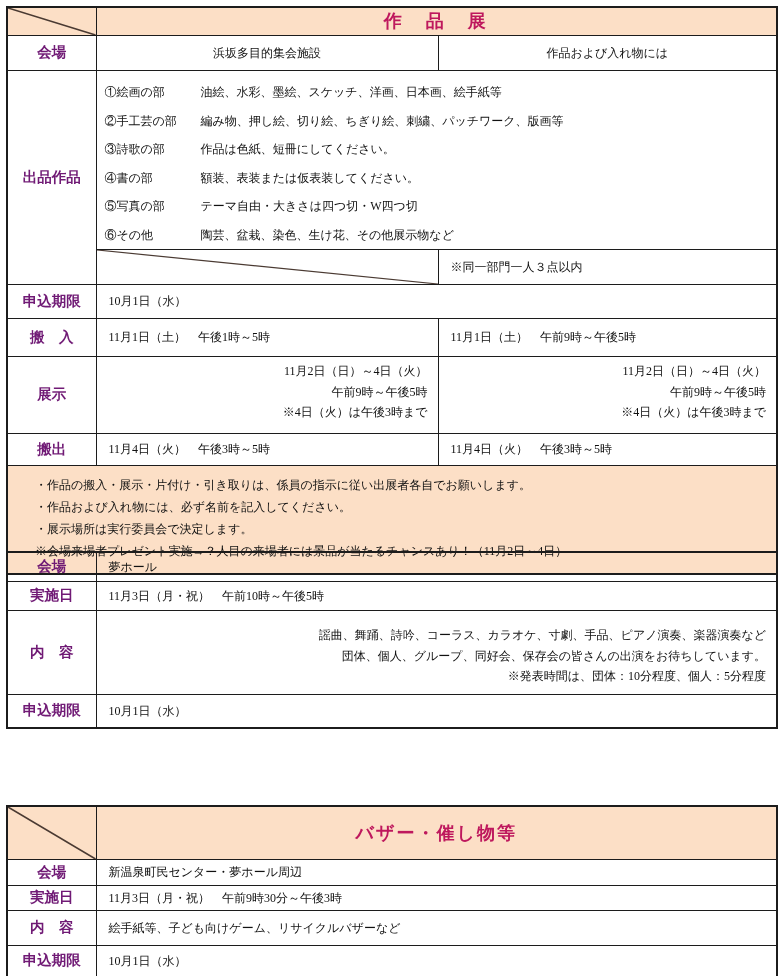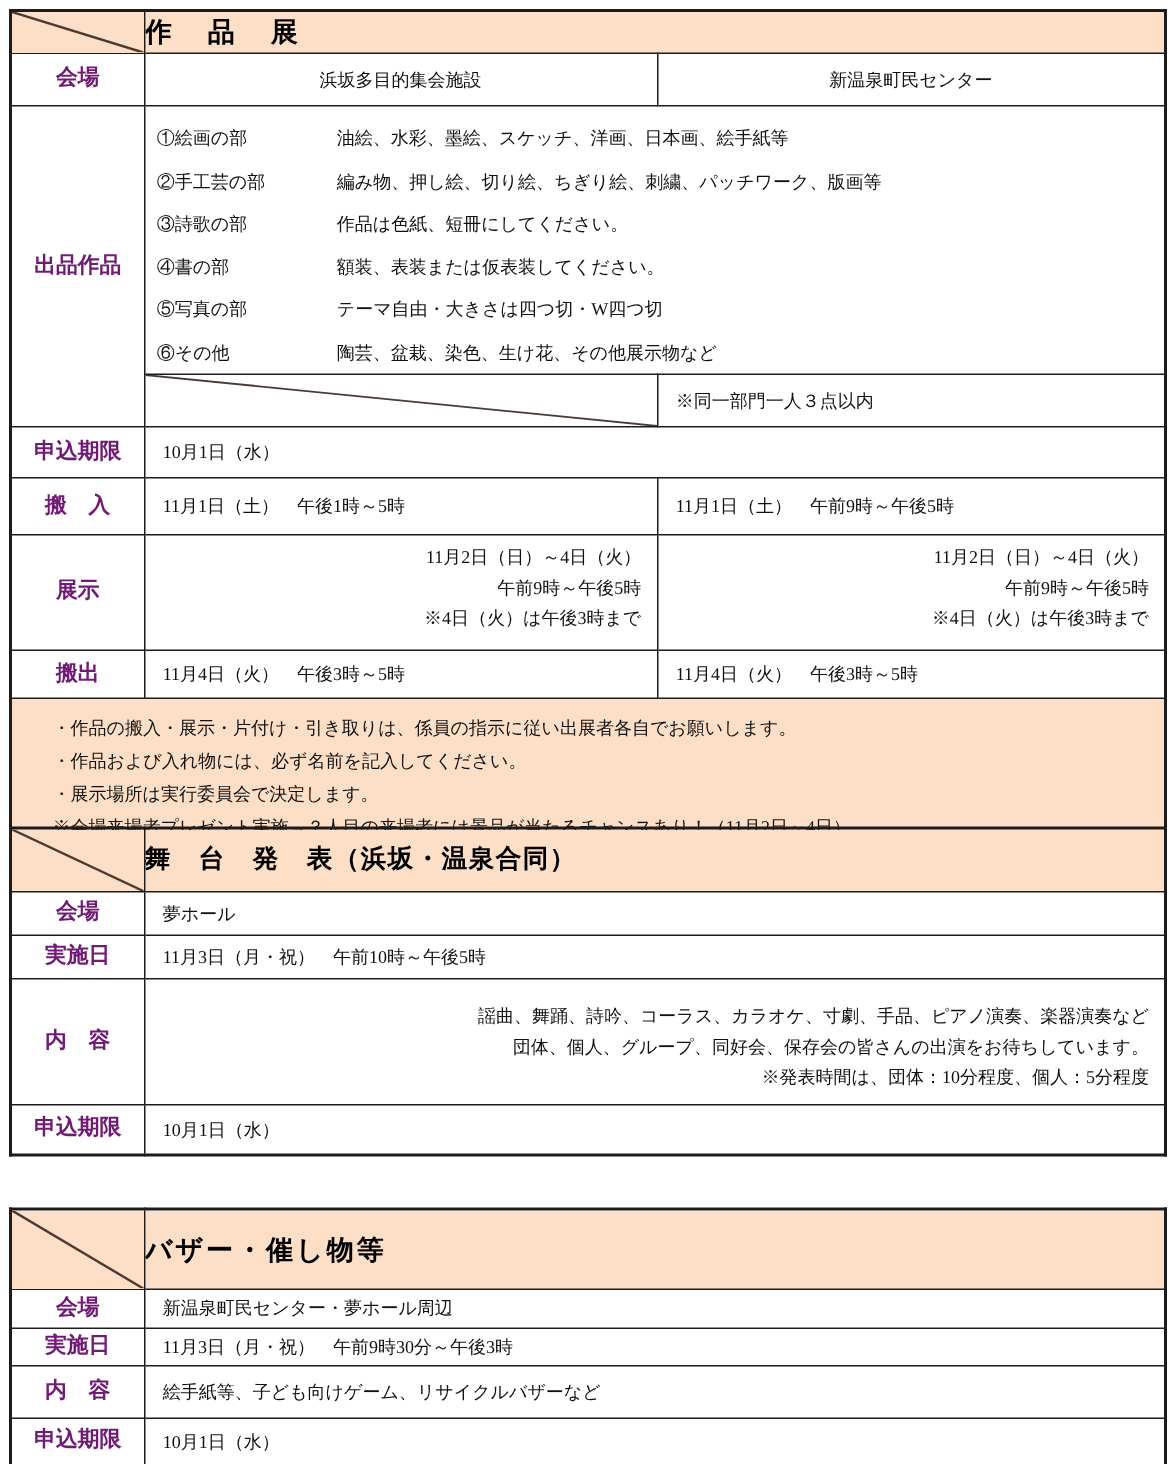--- a/index.html
+++ b/index.html
@@ -14,34 +14,34 @@
   }
   .t1 { top:6px; }
   .t2 { top:551px; }
   .t3 { top:805px; }
   td {
     border:1px solid #1c1c1c; padding:0; vertical-align:middle;
     font-size:12px; line-height:1.35; overflow:hidden;
   }
   .peach { background:#fcdfc6; }
   .title {
-    font-family:"Liberation Sans", sans-serif;
-    font-weight:bold; font-size:18px; letter-spacing:3px; color:#000000;
+    text-align:center; font-family:"Liberation Sans", sans-serif;
+    font-weight:bold; font-size:18px; letter-spacing:3px; color:#be185d;
   }
   .label {
     text-align:center; font-family:"Liberation Sans", sans-serif;
     font-weight:bold; font-size:14.5px; color:#701a75;
   }
   .label.small { font-size:13px; line-height:1.25; }
   .center { text-align:center; }
   .cell { padding:0 12px; text-align:left; }
   .corner { position:relative; }
   .corner svg { position:absolute; top:0; left:0; width:100%; height:100%; display:block; }
   .works { vertical-align:top; padding:7px 8px 0 8px; }
-  .workline { display:flex; line-height:28.5px;gap:24px; }
+  .workline { display:flex; line-height:28.5px; }
   .workline .cat { width:96px; flex:none; }
   .workline .desc { flex:1; }
   .lines { vertical-align:top; padding:4px 10px;text-align:right; }
   .lines div { line-height:20.5px; }
   .notes-cell { vertical-align:top; padding:8px 6px 0 27px; }
   .notes-cell div { line-height:22px; }
   
   .t1 .r-hdr td { height:27px; }
   .t1 .r-venue td { height:34px; }
   .t1 .r-works td { height:171px; }
@@ -79,21 +79,21 @@
       <td class="corner peach">
         <svg viewBox="0 0 100 100" preserveAspectRatio="none">
           <line x1="0" y1="0" x2="100" y2="100" stroke="#4a3a32" stroke-width="1.6" vector-effect="non-scaling-stroke"></line>
         </svg>
       </td>
       <td class="title peach" colspan="2">作　品　展</td>
     </tr>
     <tr class="r-venue">
       <td class="label">会場</td>
       <td class="center">浜坂多目的集会施設</td>
-      <td class="center">新温泉町民センター</td>
+      <td class="center">作品および入れ物には</td>
     </tr>
     <tr class="r-works">
       <td class="label" rowspan="2">出品作品</td>
       <td colspan="2" class="works">
         <div class="workline">
           <span class="cat">①絵画の部</span>
           <span class="desc">油絵、水彩、墨絵、スケッチ、洋画、日本画、絵手紙等</span>
         </div>
         <div class="workline">
           <span class="cat">②手工芸の部</span>
@@ -162,28 +162,20 @@
     </tr>
   </tbody>
     </table>
 
   <table class="t2">
     <colgroup>
         <col style="width:89px">
         <col style="width:681px">
       </colgroup>
     <tbody>
-        <tr class="r-hdr">
-      <td class="corner peach">
-        <svg viewBox="0 0 100 100" preserveAspectRatio="none">
-          <line x1="0" y1="0" x2="100" y2="100" stroke="#4a3a32" stroke-width="1.6" vector-effect="non-scaling-stroke"></line>
-        </svg>
-      </td>
-      <td class="title peach" style="font-size:17px; letter-spacing:1px;">舞　台　発　表（浜坂・温泉合同）</td>
-    </tr>
     <tr class="r-venue">
       <td class="label">会場</td>
       <td class="cell">夢ホール</td>
     </tr>
     <tr class="r-date">
       <td class="label">実施日</td>
       <td class="cell">11月3日（月・祝）　午前10時～午後5時</td>
     </tr>
     <tr class="r-content">
       <td class="label">内　容</td>

